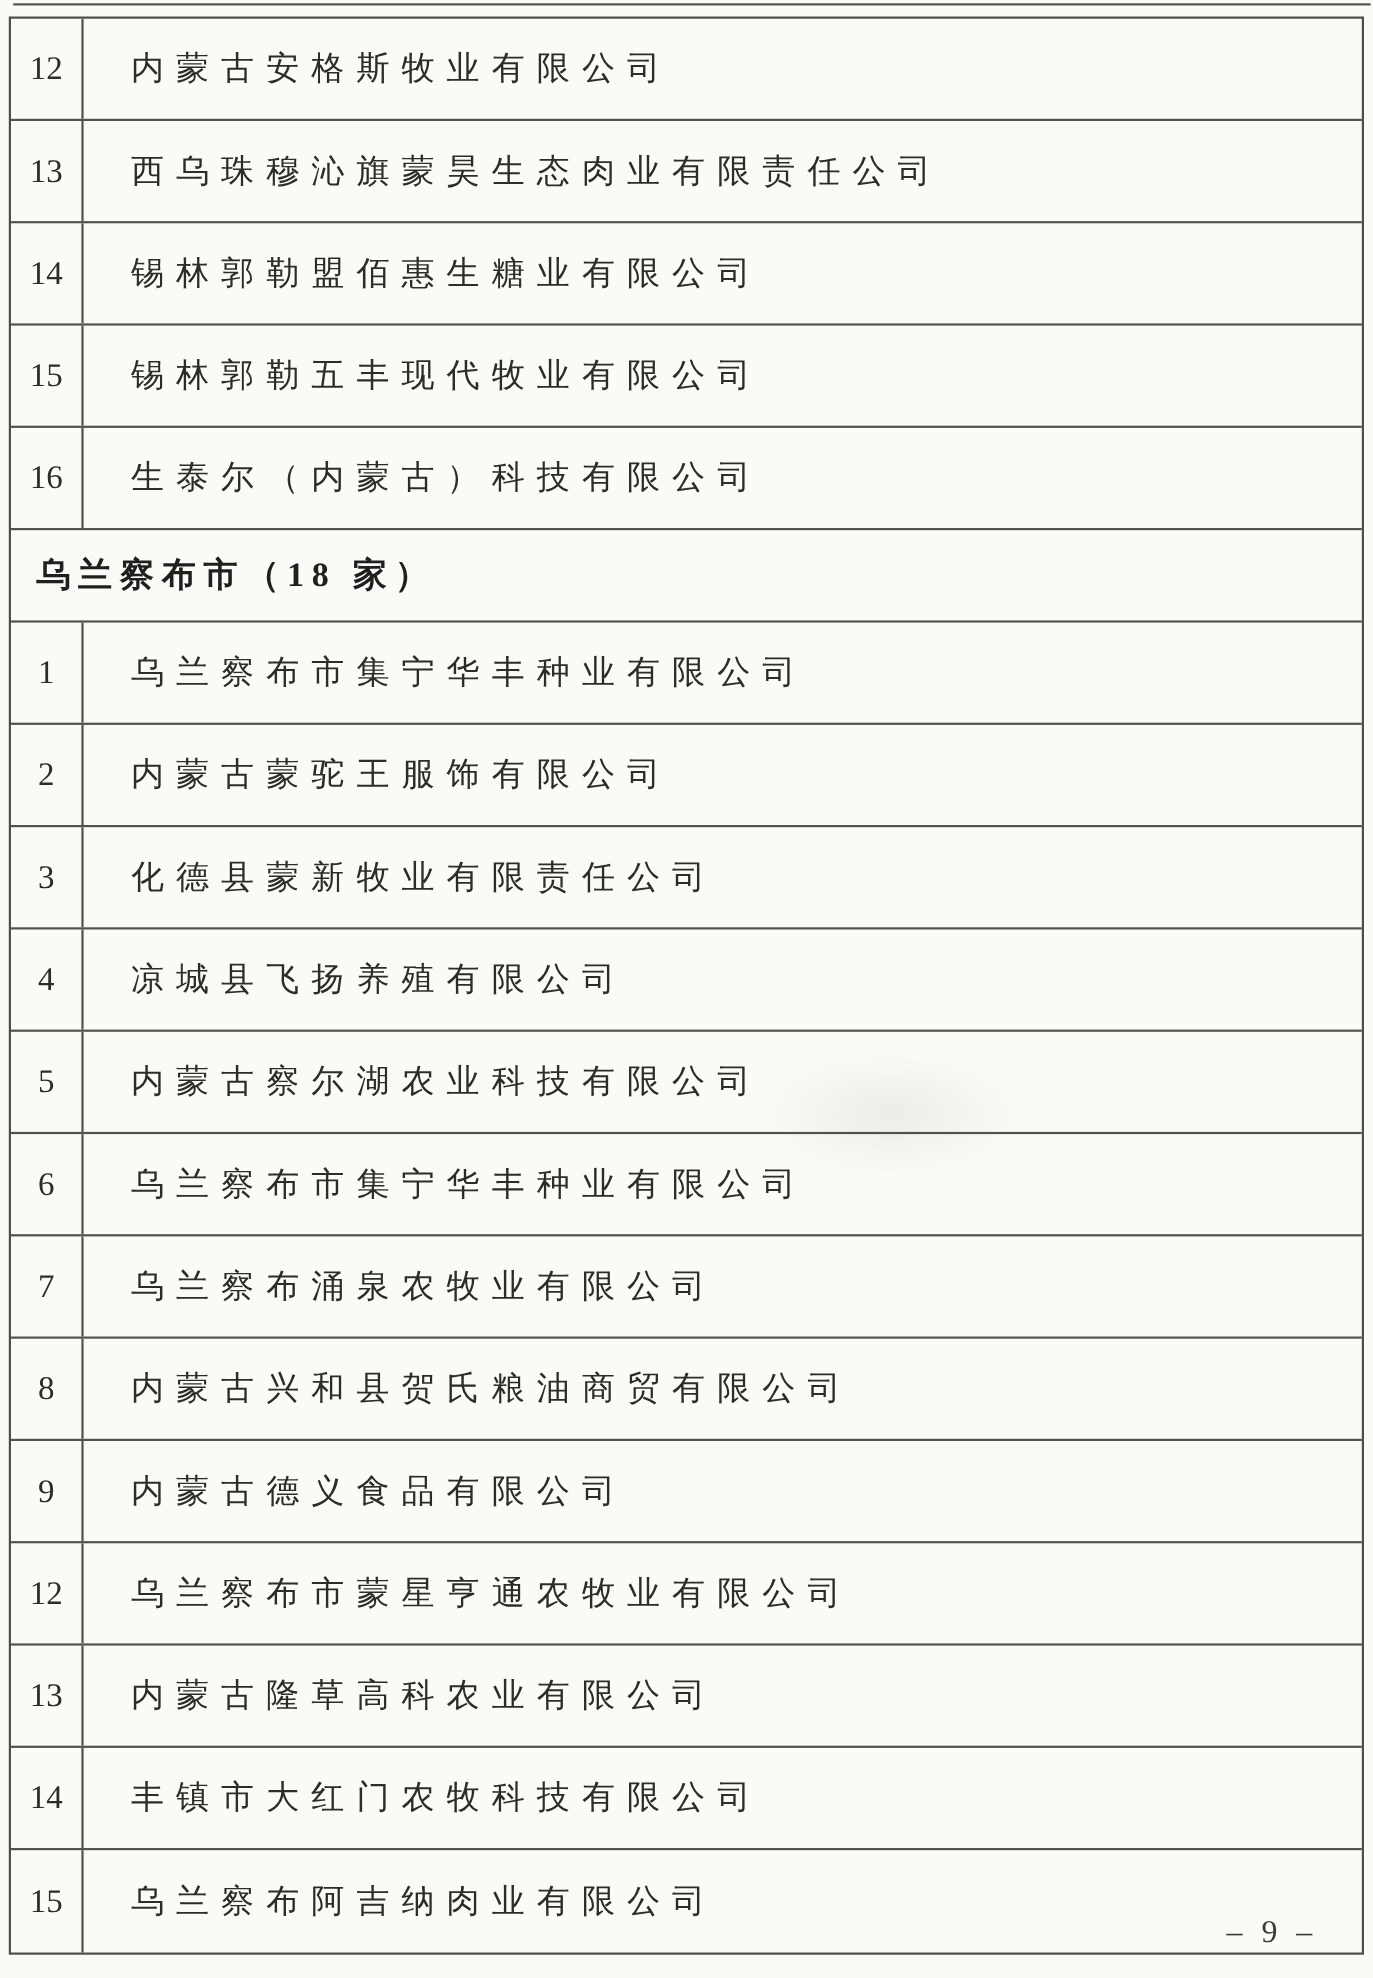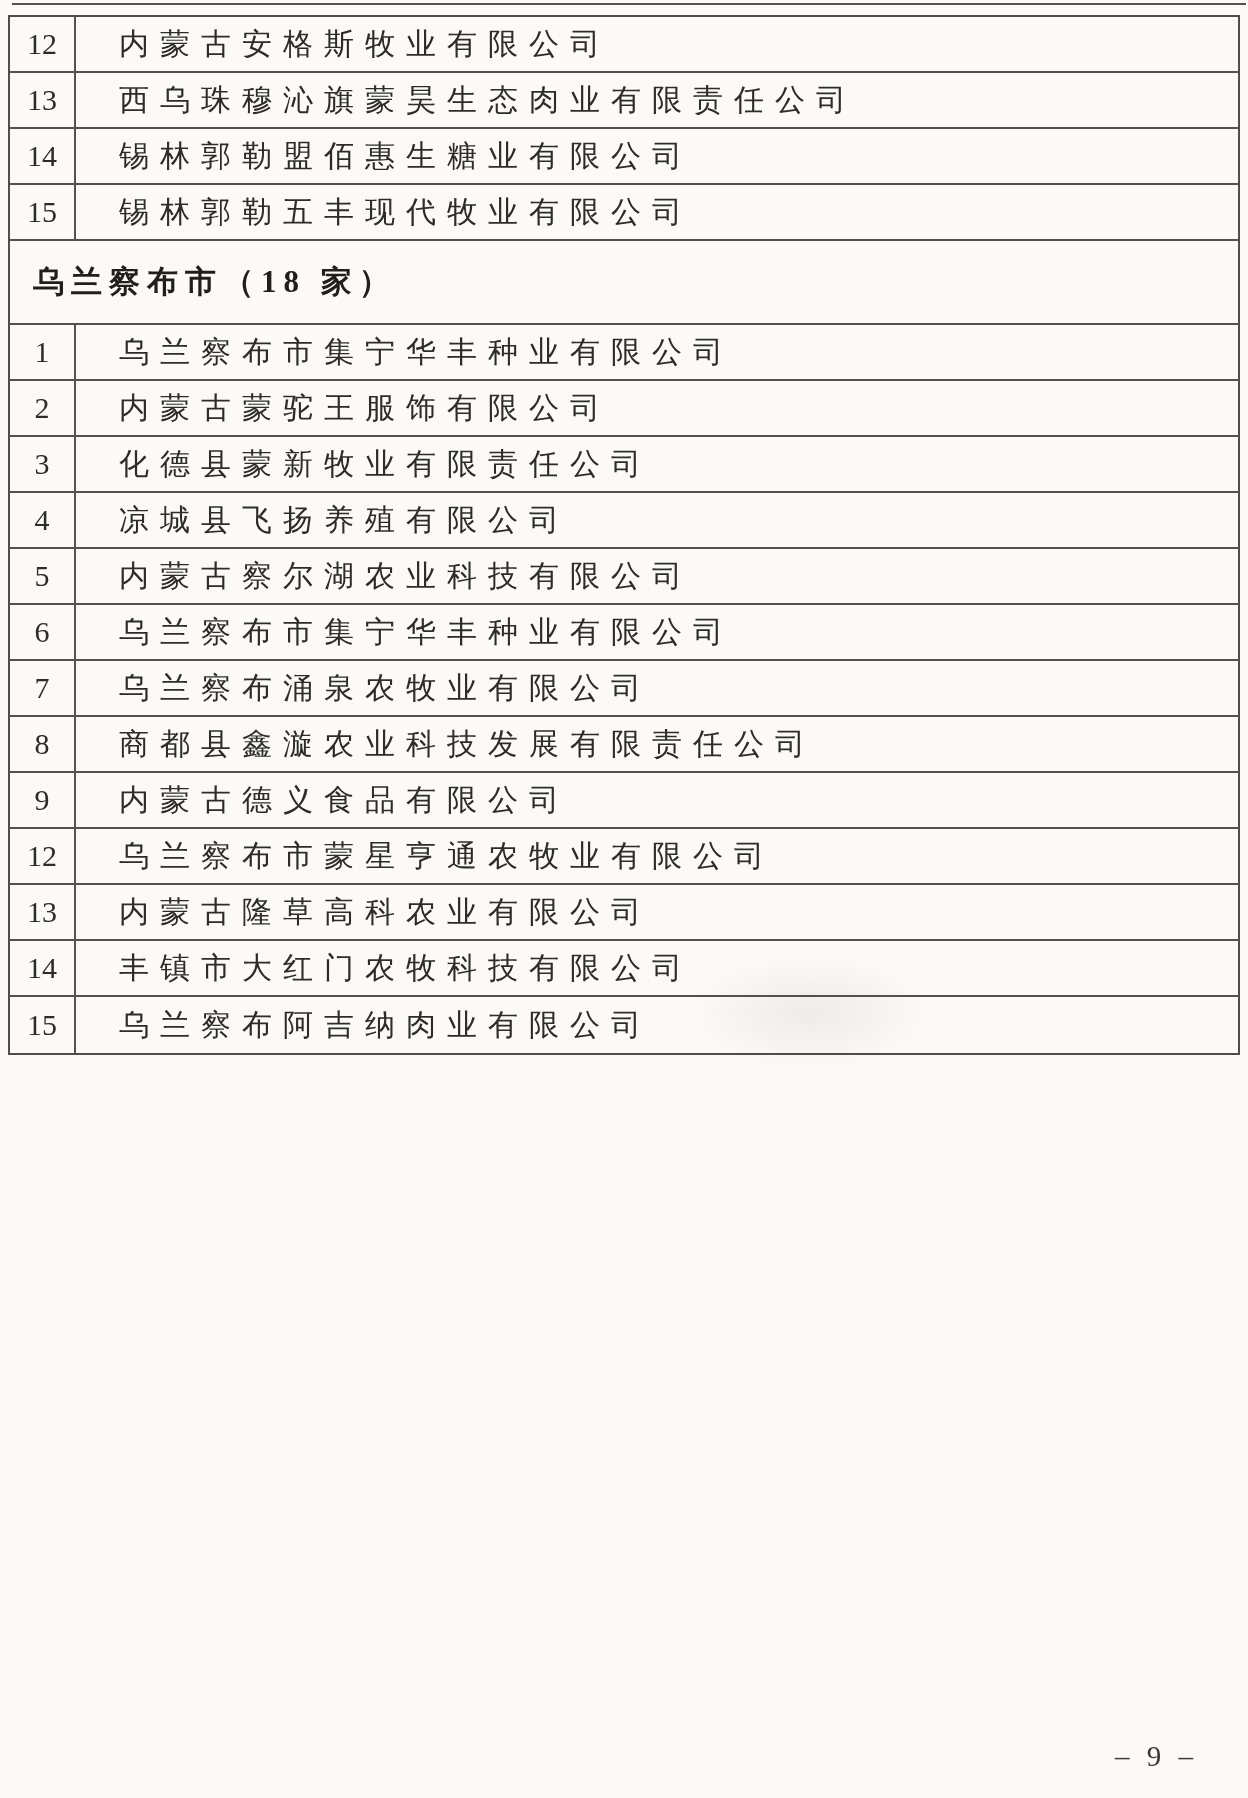--- a/index.html
+++ b/index.html
@@ -24,21 +24,21 @@
     position: absolute;
     left: 8px;
     top: 15px;
     width: 1232px;
     border: 2px solid #4f4d49;
     box-sizing: border-box;
   }
   .row {
     display: flex;
     align-items: stretch;
-    height: 56px;
+    height: 93px;
     border-bottom: 2px solid #53514d;
     box-sizing: border-box;
     background: transparent;
   }
   .row:last-child { border-bottom: none; }
   .cell-num {
     width: 66px;
     flex: none;
     border-right: 2px solid #53514d;
     box-sizing: border-box;
@@ -109,20 +109,24 @@
     <div class="cell-name">西乌珠穆沁旗蒙昊生态肉业有限责任公司</div>
   </div>
   <div class="row">
     <div class="cell-num">14</div>
     <div class="cell-name">锡林郭勒盟佰惠生糖业有限公司</div>
   </div>
   <div class="row">
     <div class="cell-num">15</div>
     <div class="cell-name">锡林郭勒五丰现代牧业有限公司</div>
   </div>
+  <div class="row">
+    <div class="cell-num">16</div>
+    <div class="cell-name">生泰尔（内蒙古）科技有限公司</div>
+  </div>
 
   <div class="row-header">
     <div class="header-text">乌兰察布市（18 家）</div>
   </div>
 
   <div class="row">
     <div class="cell-num">1</div>
     <div class="cell-name">乌兰察布市集宁华丰种业有限公司</div>
   </div>
   <div class="row">
@@ -144,21 +148,21 @@
   <div class="row">
     <div class="cell-num">6</div>
     <div class="cell-name">乌兰察布市集宁华丰种业有限公司</div>
   </div>
   <div class="row">
     <div class="cell-num">7</div>
     <div class="cell-name">乌兰察布涌泉农牧业有限公司</div>
   </div>
   <div class="row">
     <div class="cell-num">8</div>
-    <div class="cell-name">商都县鑫漩农业科技发展有限责任公司</div>
+    <div class="cell-name">内蒙古兴和县贺氏粮油商贸有限公司</div>
   </div>
   <div class="row">
     <div class="cell-num">9</div>
     <div class="cell-name">内蒙古德义食品有限公司</div>
   </div>
   <div class="row">
     <div class="cell-num">12</div>
     <div class="cell-name">乌兰察布市蒙星亨通农牧业有限公司</div>
   </div>
   <div class="row">

